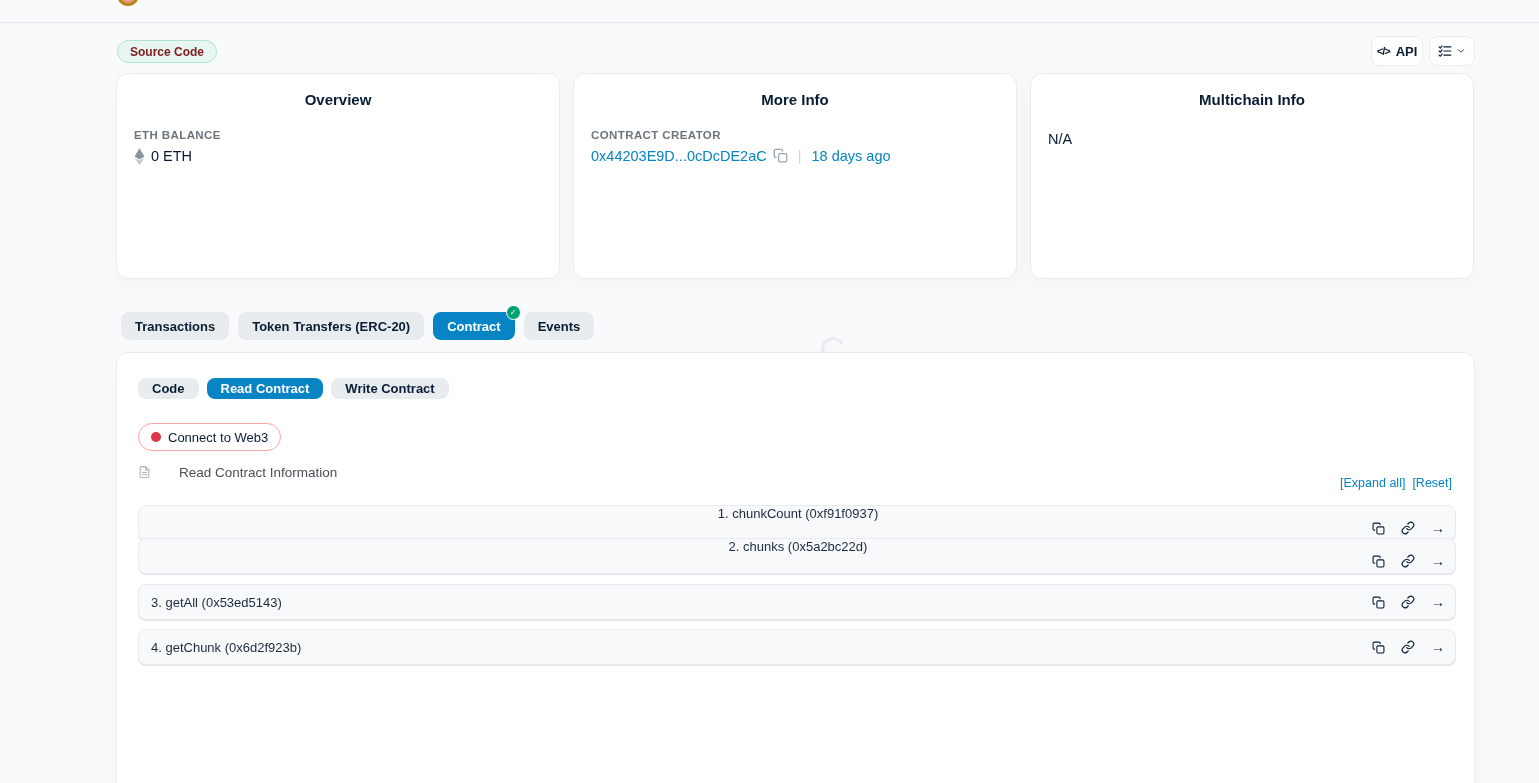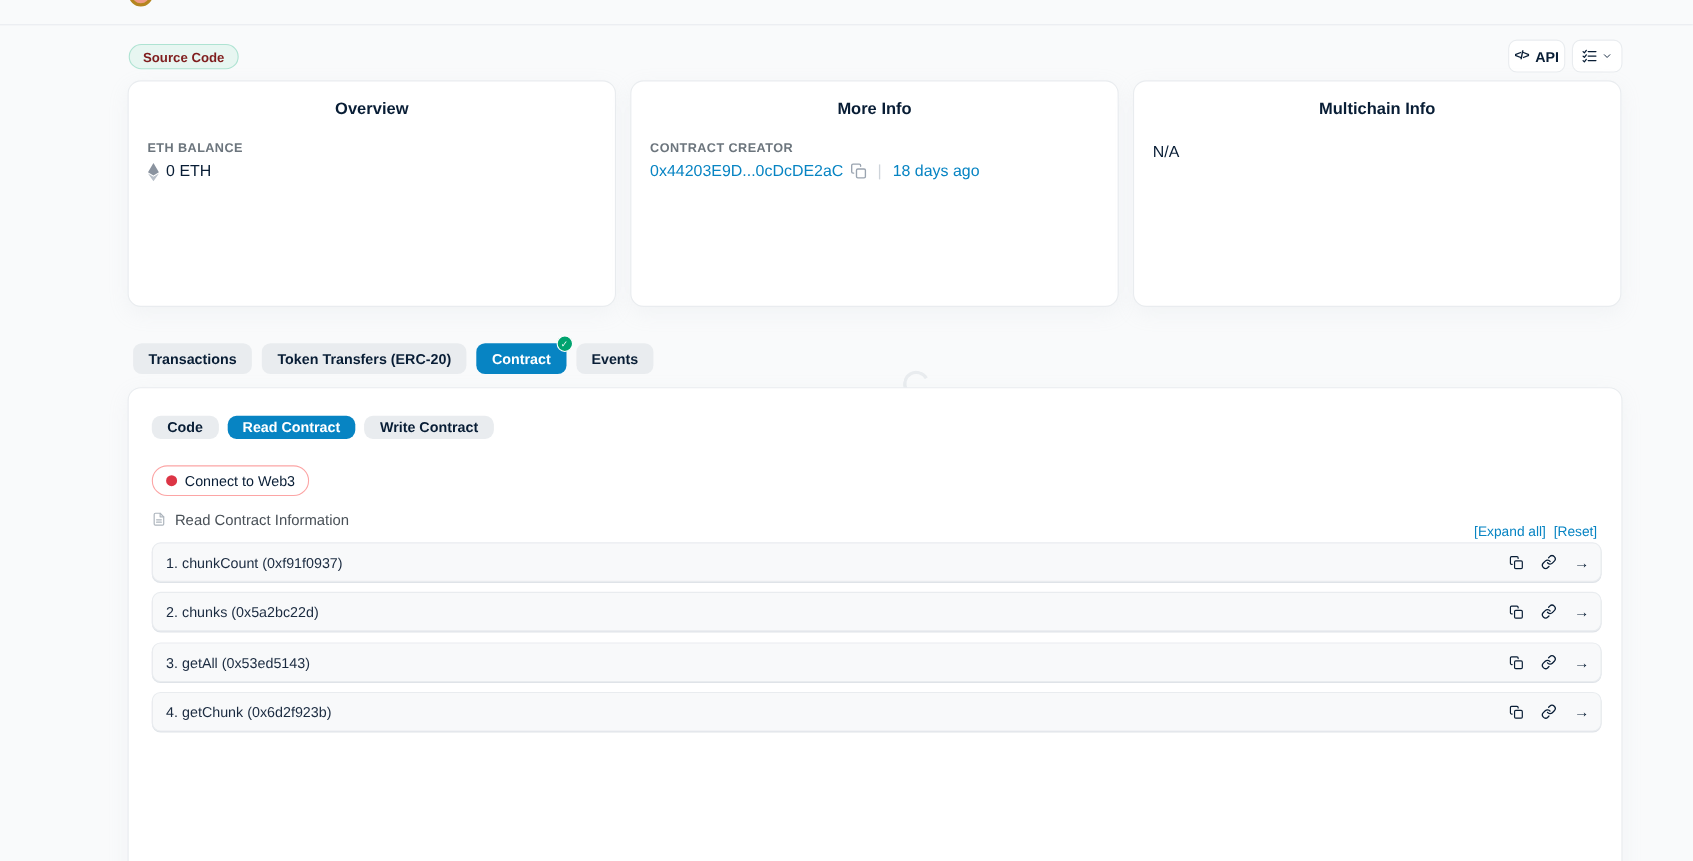--- a/index.html
+++ b/index.html
@@ -87,21 +87,21 @@
   .connect-btn {
     position:absolute; left:21px; top:70px; height:28px; padding:0 12px;
     background:#fff; border:1px solid #fca5a5; border-radius:14px;
     display:flex; align-items:center; gap:7px; cursor:pointer;
     font-family:inherit; font-size:13px; color:#081d35;
   }
   .red-dot { width:10px; height:10px; border-radius:50%; background:#dc3545; }
 
   .section-row {
     position:absolute; left:21px; right:22px; top:110px; height:18px;
-    display:flex; align-items:center;
+    display:flex; align-items:center;gap:20px;
   }
   .section-title { margin-left:8px; font-size:13.5px; color:#495057; }
   .section-actions { margin-left:auto; display:flex; gap:7px; font-size:12.5px;margin-top:21px; }
 
   .method-row {
     position:absolute; left:21px; width:1318px; height:36px;
     background:#f8f9fa; border:1px solid #e9ecef; border-radius:8px;
     box-shadow:0 1px 0 #dfe3e8;
     display:flex; align-items:center; padding:0 10px 0 12px;
     cursor:pointer;
@@ -213,42 +213,42 @@
         <line x1="8" y1="17" x2="16" y2="17"></line>
       </svg>
     </span>
     <span class="section-title">Read Contract Information</span>
     <span class="section-actions">
       <a class="link">[Expand all]</a>
       <a class="link">[Reset]</a>
     </span>
   </div>
 
-  <div class="method-row" style="top:140px;">
+  <div class="method-row" style="top:152px;flex-direction:column;">
     <span class="method-label">1. chunkCount (0xf91f0937)</span>
     <span class="method-actions">
       <button class="icon-btn">
         <svg class="fe" width="13" height="13" viewBox="0 0 24 24">
             <rect x="9" y="9" width="13" height="13" rx="2"></rect>
             <path d="M5 15H4a2 2 0 0 1-2-2V4a2 2 0 0 1 2-2h9a2 2 0 0 1 2 2v1"></path>
           </svg>
       </button>
       <button class="icon-btn">
         <svg class="fe" width="14" height="14" viewBox="0 0 24 24">
             <path d="M10 13a5 5 0 0 0 7.54.54l3-3a5 5 0 0 0-7.07-7.07l-1.72 1.71"></path>
             <path d="M14 11a5 5 0 0 0-7.54-.54l-3 3a5 5 0 0 0 7.07 7.07l1.71-1.71"></path>
           </svg>
       </button>
       <button class="icon-btn">
         <span class="arrow-glyph">→</span>
       </button>
     </span>
   </div>
 
-  <div class="method-row" style="top:185px;">
+  <div class="method-row" style="top:185px;flex-direction:column;">
     <span class="method-label">2. chunks (0x5a2bc22d)</span>
     <span class="method-actions">
       <button class="icon-btn">
         <svg class="fe" width="13" height="13" viewBox="0 0 24 24">
             <rect x="9" y="9" width="13" height="13" rx="2"></rect>
             <path d="M5 15H4a2 2 0 0 1-2-2V4a2 2 0 0 1 2-2h9a2 2 0 0 1 2 2v1"></path>
           </svg>
       </button>
       <button class="icon-btn">
         <svg class="fe" width="14" height="14" viewBox="0 0 24 24">

